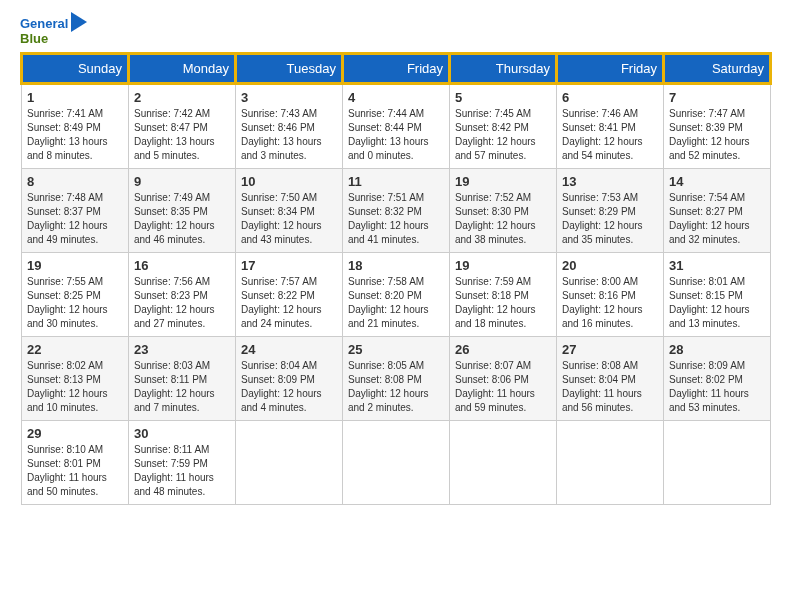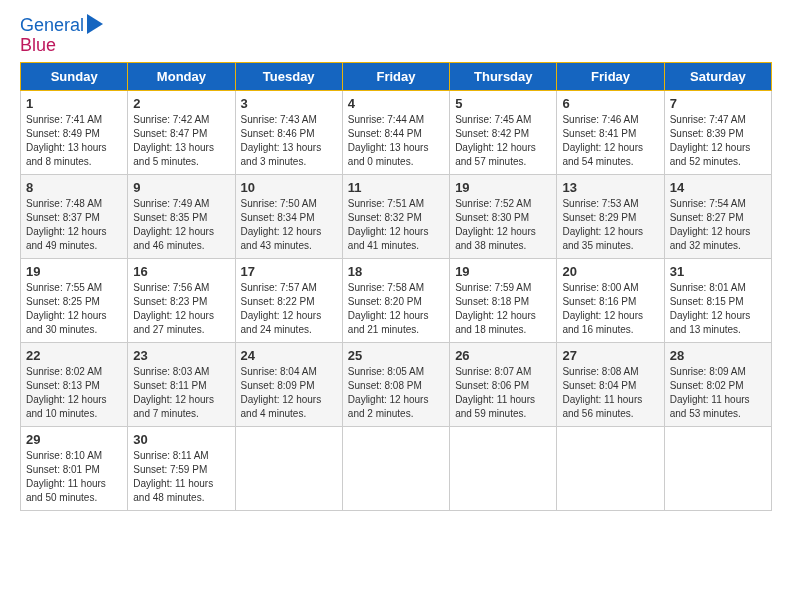--- a/index.html
+++ b/index.html
@@ -15,22 +15,22 @@
       align-items: flex-start;
       justify-content: space-between;
       margin-bottom: 6px;
     }
     .logo {
       display: flex;
       align-items: center;
       gap: 2px;
     }
     .logo-text {
-      font-size: 18px;
-      font-weight: normal;
+      font-size: 13px;
+      font-weight: bold;
       color: #333;
       line-height: 1.1;
     }
     .logo-text span {
       color: #1565c0;
     }
     .logo-arrow {
       width: 0;
       height: 0;
       border-top: 10px solid transparent;
@@ -53,25 +53,25 @@
       margin-top: 2px;
     }
     .calendar-table {
       width: 100%;
       border-collapse: collapse;
       font-size: 11px;
     }
     .calendar-table th {
       background-color: #1565c0;
       color: #fff;
-      text-align: center;
+      text-align: right;
       padding: 6px 5px;
       font-size: 13px;
-      font-weight: bold;
-      border: 1px solid #eab308;
+      font-weight: normal;
+      border: 3px solid #eab308;
     }
     .calendar-table td {
       vertical-align: top;
       padding: 5px 5px;
       border: 1px solid #ccc;
       width: calc(100% / 7);
       min-height: 70px;
       background: #fff;
     }
     .calendar-table tr:nth-child(even) td {
@@ -99,21 +99,21 @@
 </head>
 <body>
 
 <div class="header-section">
   <div class="logo">
     <div style="display:flex;flex-direction:column;align-items:flex-start;">
       <div style="display:flex;align-items:center;">
         <span class="logo-text"><span>General</span></span>
         <div class="logo-arrow"></div>
       </div>
-      <span class="logo-text" style="color:#be185d;">Blue</span>
+      <span class="logo-text" style="color:#4d7c0f;">Blue</span>
     </div>
   </div>
   <div class="title-block">
     <div class="month-title"></div>
     <div class="location-title"></div>
   </div>
 </div>
 
 <table class="calendar-table">
   <thead>

